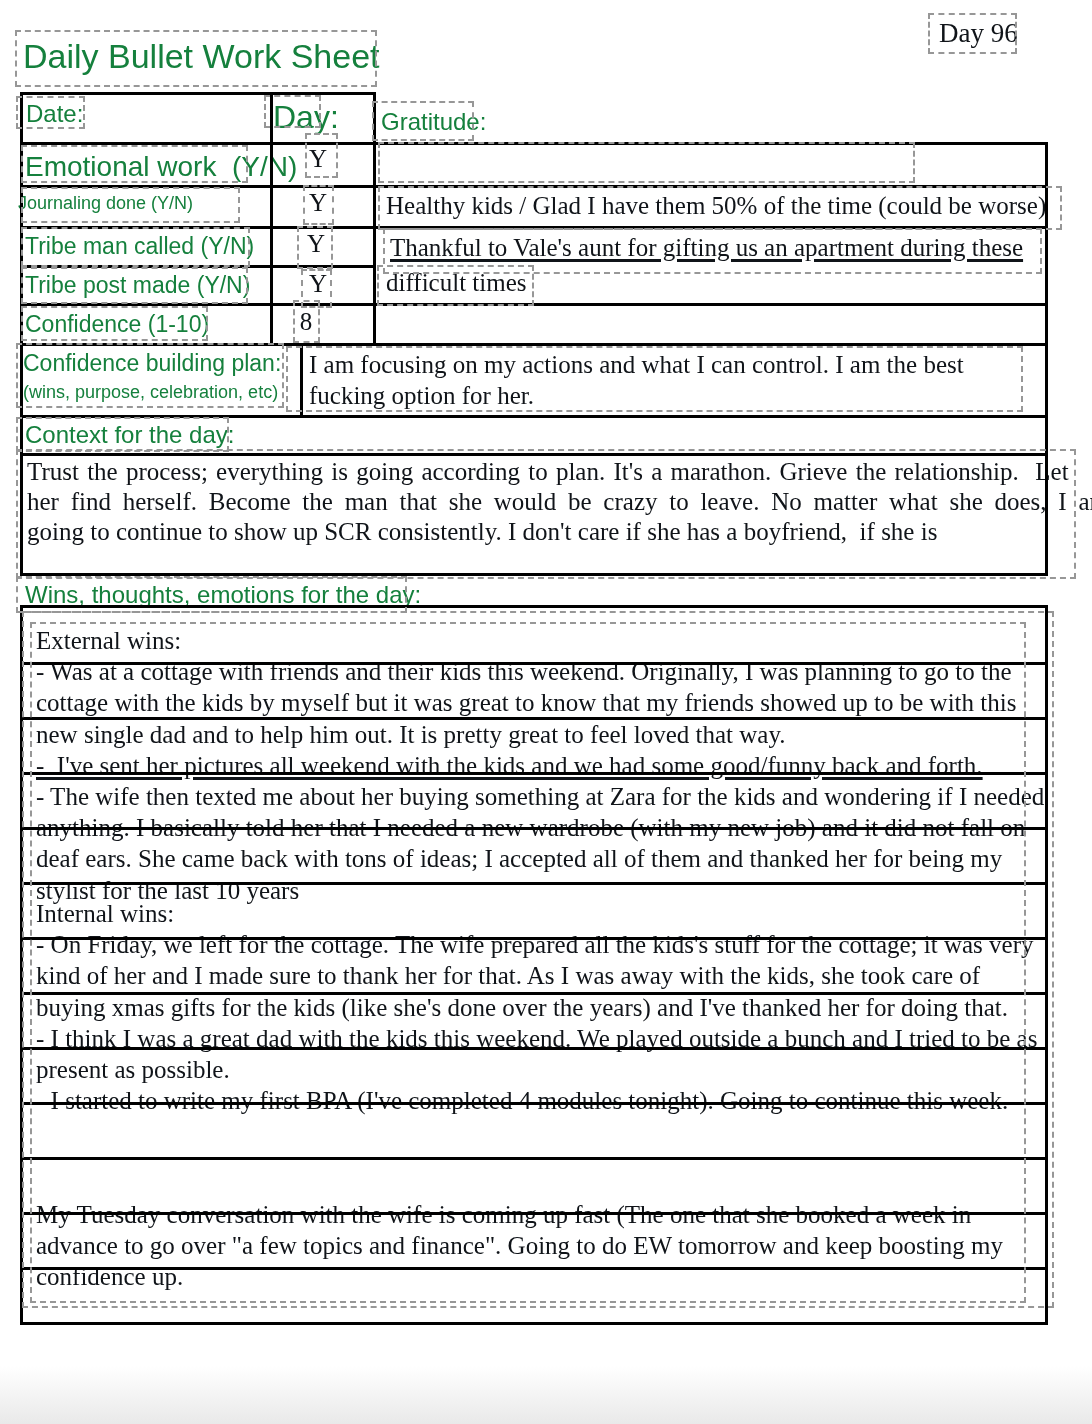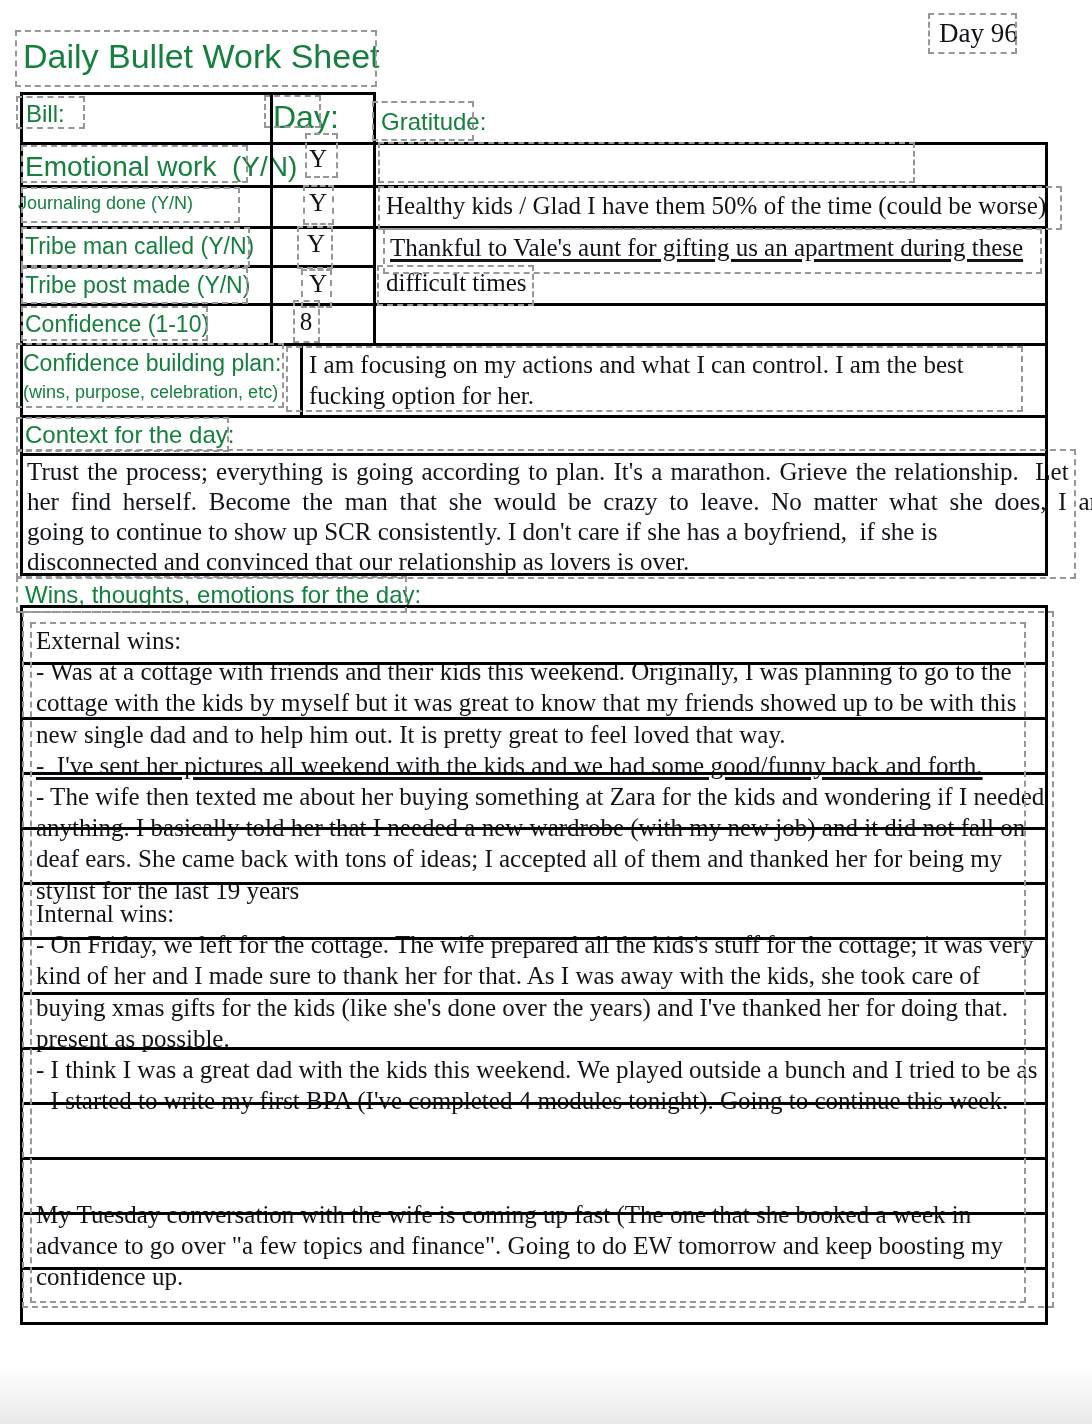--- a/index.html
+++ b/index.html
@@ -20,21 +20,21 @@
              background:linear-gradient(#ffffff,#e9e9e9);}
 </style>
 </head>
 <body>
 
 <div id="stage">
 
   <div class="sans" style="left:23px;top:37px;font-size:34px;">Daily Bullet Work Sheet</div>
   <div class="srl" style="left:939px;top:18px;font-size:27px;">Day 96</div>
 
-  <div class="sans" style="left:26px;top:100px;font-size:24px;">Bill:</div>
+  <div class="sans" style="left:26px;top:100px;font-size:24px;">Date:</div>
   <div class="sans" style="left:273px;top:99px;font-size:32px;">Day:</div>
   <div class="sans" style="left:381px;top:108px;font-size:24px;">Gratitude:</div>
 
   <div class="sans" style="left:25px;top:151px;font-size:28px;">Emotional work  (Y/N)</div>
   <div class="sans" style="left:18px;top:193px;font-size:18px;">Journaling done (Y/N)</div>
   <div class="sans" style="left:25px;top:233px;font-size:23px;">Tribe man called (Y/N)</div>
   <div class="sans" style="left:25px;top:272px;font-size:23px;">Tribe post made (Y/N)</div>
   <div class="sans" style="left:25px;top:311px;font-size:23px;">Confidence (1-10)</div>
 
   <div class="srl ctr" style="left:297px;top:145px;width:42px;">Y</div>
@@ -49,43 +49,42 @@
 
   <div class="sans" style="left:23px;top:350px;font-size:23px;">Confidence building plan:</div>
   <div class="sans" style="left:23px;top:382px;font-size:18px;">(wins, purpose, celebration, etc)</div>
   <div class="srl" style="left:309px;top:351px;">I am focusing on my actions and what I can control. I am the best</div>
   <div class="srl" style="left:309px;top:382px;">fucking option for her.</div>
 
   <div class="sans" style="left:25px;top:421px;font-size:24px;">Context for the day:</div>
   <div class="srl ws1" style="left:27px;top:458px;">Trust the process; everything is going according to plan. It's a marathon. Grieve the relationship.  Let</div>
   <div class="srl ws2" style="left:27px;top:488px;">her find herself. Become the man that she would be crazy to leave. No matter what she does, I am</div>
   <div class="srl" style="left:27px;top:518px;">going to continue to show up SCR consistently. I don't care if she has a boyfriend,  if she is</div>
-  <div class="srl" style="left:27px;top:548px;">disconnected and convinced that our relationship as lovers is over.</div>
 
   <div class="sans" style="left:25px;top:581px;font-size:24px;">Wins, thoughts, emotions for the day:</div>
 
   <div class="blk" style="left:36px;top:625px;">
     <div>External wins:</div>
     <div>- Was at a cottage with friends and their kids this weekend. Originally, I was planning to go to the</div>
     <div>cottage with the kids by myself but it was great to know that my friends showed up to be with this</div>
     <div>new single dad and to help him out. It is pretty great to feel loved that way.</div>
     <div class="ul">-  I've sent her pictures all weekend with the kids and we had some good/funny back and forth.</div>
     <div>- The wife then texted me about her buying something at Zara for the kids and wondering if I needed</div>
     <div>anything. I basically told her that I needed a new wardrobe (with my new job) and it did not fall on</div>
     <div>deaf ears. She came back with tons of ideas; I accepted all of them and thanked her for being my</div>
-    <div>stylist for the last 19 years</div>
+    <div>stylist for the last 10 years</div>
   </div>
 
   <div class="blk" style="left:36px;top:898px;">
     <div>Internal wins:</div>
     <div>- On Friday, we left for the cottage. The wife prepared all the kids's stuff for the cottage; it was very</div>
     <div>kind of her and I made sure to thank her for that. As I was away with the kids, she took care of</div>
     <div>buying xmas gifts for the kids (like she's done over the years) and I've thanked her for doing that.</div>
+    <div>- I think I was a great dad with the kids this weekend. We played outside a bunch and I tried to be as</div>
     <div>present as possible.</div>
-    <div>- I think I was a great dad with the kids this weekend. We played outside a bunch and I tried to be as</div>
     <div>- I started to write my first BPA (I've completed 4 modules tonight). Going to continue this week.</div>
   </div>
 
   <div class="blk" style="left:36px;top:1199px;">
     <div>My Tuesday conversation with the wife is coming up fast (The one that she booked a week in</div>
     <div>advance to go over "a few topics and finance". Going to do EW tomorrow and keep boosting my</div>
     <div>confidence up.</div>
   </div>
 
   <div class="hl" style="left:20px;top:92px;width:356px;"></div>

